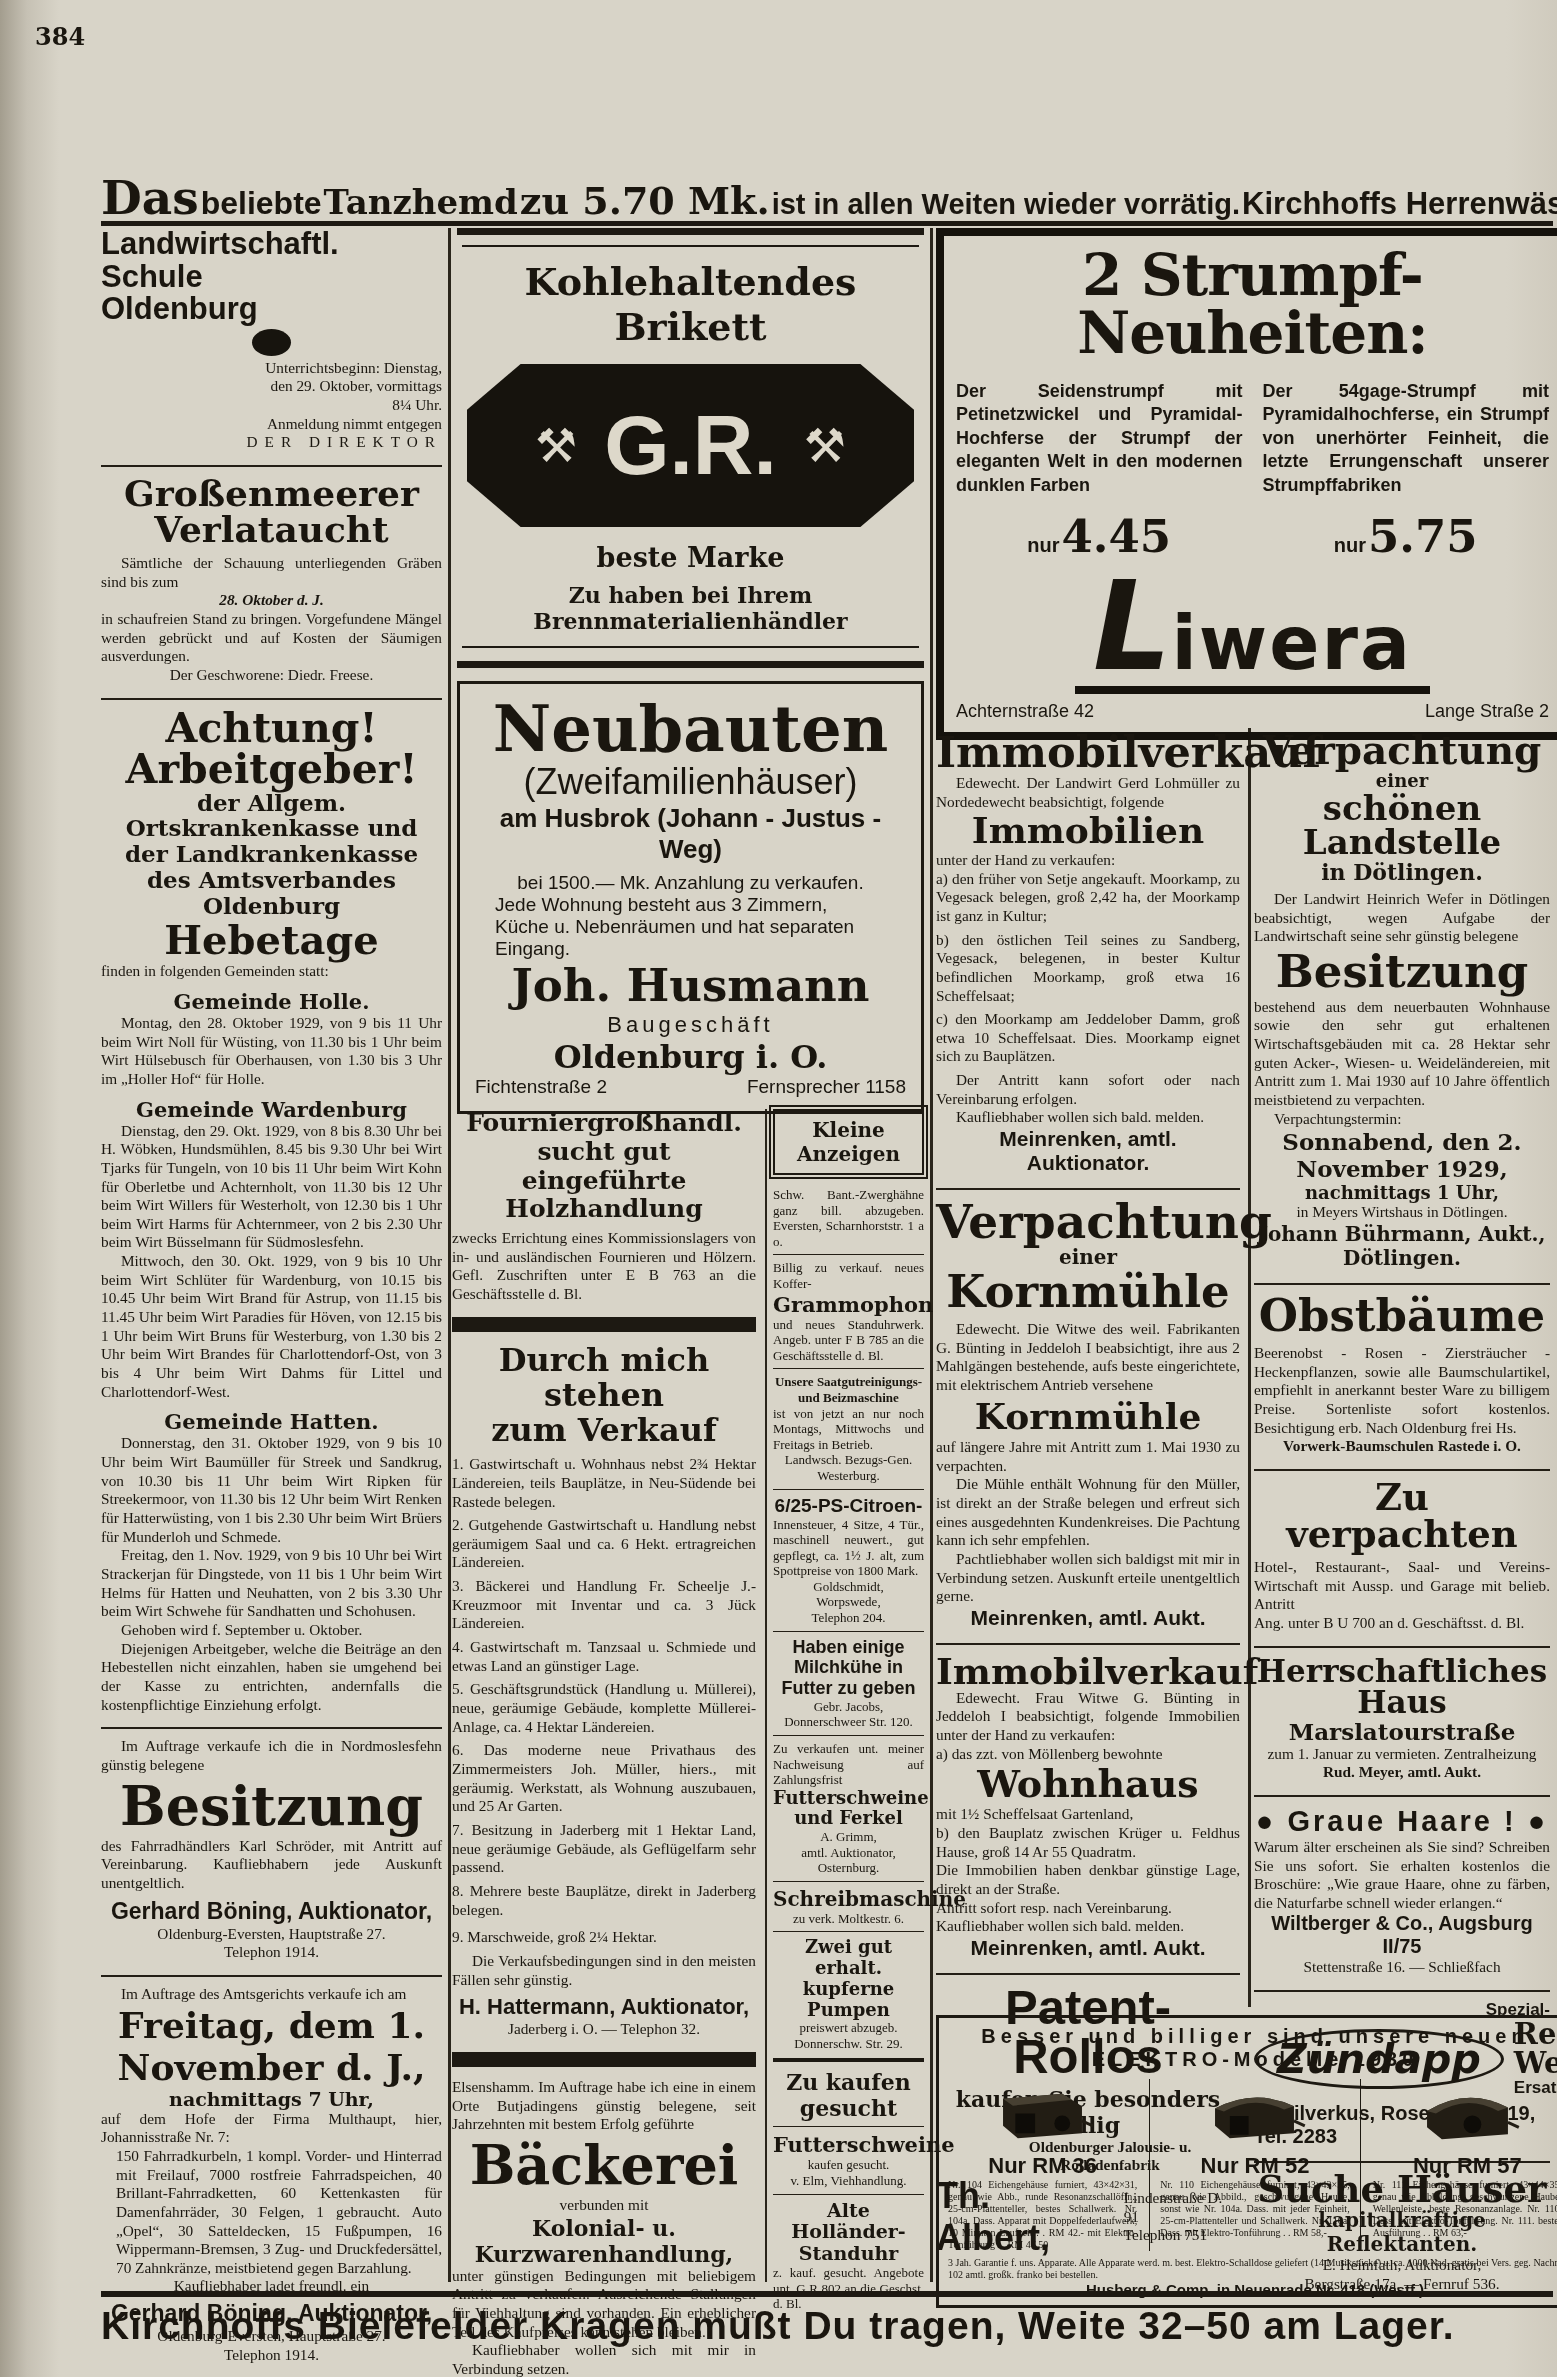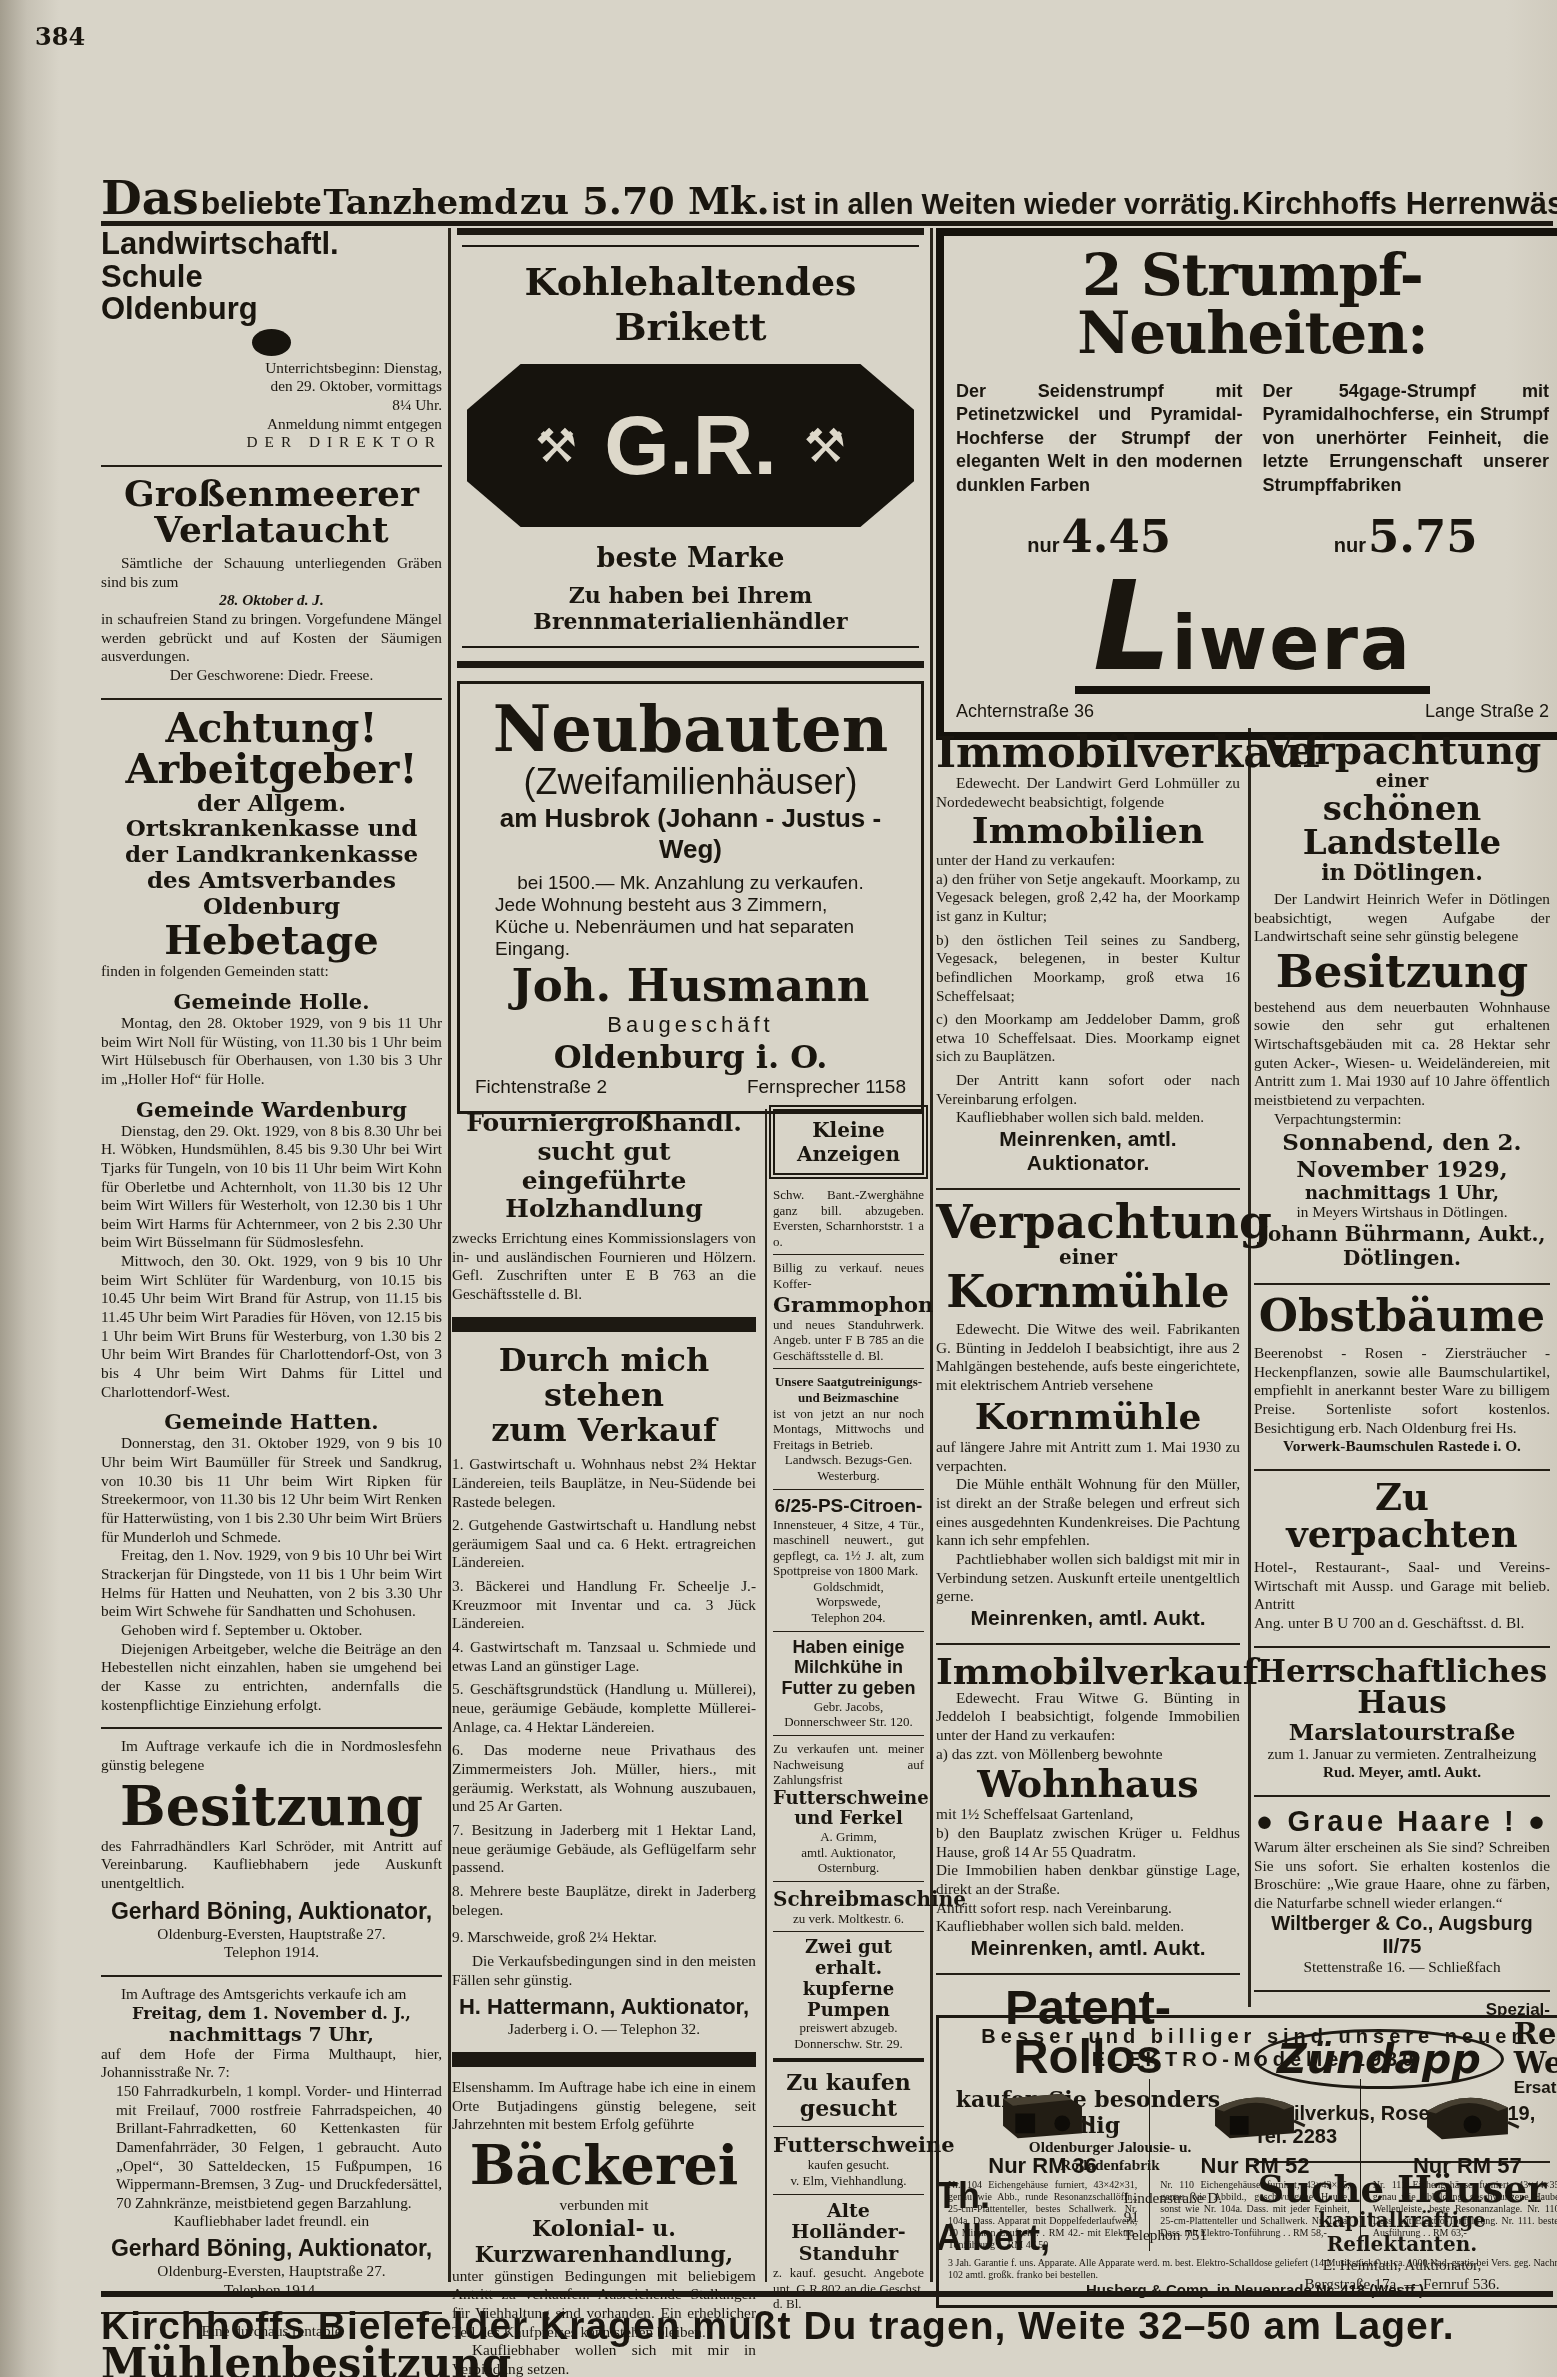--- a/index.html
+++ b/index.html
@@ -102,21 +102,21 @@
       <div class="frak c" style="font-size:54px;line-height:1.15;">Besitzung</div>
       <div class="body j">des Fahrradhändlers Karl Schröder, mit Antritt auf Vereinbarung. Kaufliebhabern jede Auskunft unentgeltlich.</div>
       <div class="sans c" style="font-size:23px;font-weight:bold;margin-top:5px;">Gerhard Böning, Auktionator,</div>
       <div class="body c">Oldenburg-Eversten, Hauptstraße 27.</div>
       <div class="body c">Telephon 1914.</div>
     </div>
     <div class="rule"></div>
 
     <div class="blk">
       <div class="body j ind">Im Auftrage des Amtsgerichts verkaufe ich am</div>
-      <div class="frak c" style="font-size:16px;">Freitag, dem 1. November d. J.,</div>
+      <div class="frak c" style="font-size:36px;">Freitag, dem 1. November d. J.,</div>
       <div class="frak c" style="font-size:19px;">nachmittags 7 Uhr,</div>
       <div class="body j">auf dem Hofe der Firma Multhaupt, hier, Johannisstraße Nr. 7:</div>
       <div class="body j" style="padding-left:15px;">150 Fahrradkurbeln, 1 kompl. Vorder- und Hinterrad mit Freilauf, 7000 rostfreie Fahrradspeichen, 40 Brillant-Fahrradketten, 60 Kettenkasten für Damenfahrräder, 30 Felgen, 1 gebraucht. Auto „Opel“, 30 Satteldecken, 15 Fußpumpen, 16 Wippermann-Bremsen, 3 Zug- und Druckfedersättel, 70 Zahnkränze, meistbietend gegen Barzahlung.</div>
       <div class="body c">Kaufliebhaber ladet freundl. ein</div>
       <div class="sans c" style="font-size:23px;font-weight:bold;margin-top:4px;">Gerhard Böning, Auktionator,</div>
       <div class="body c">Oldenburg-Eversten, Hauptstraße 27.</div>
       <div class="body c">Telephon 1914.</div>
     </div>
     <div class="rule"></div>
 
@@ -284,21 +284,21 @@
         <div class="c" style="margin-top:13px;">
           <span class="nur">nur</span>
           <span class="price">5.75</span>
         </div>
       </div>
     </div>
     <div class="c" style="margin-top:15px;border-bottom:8px solid #15120c;display:inline-block;width:60%;margin-left:20%;">
       <span class="liwera-L">L</span><span class="liwera-rest">iwera</span>
     </div>
     <div style="display:flex;justify-content:space-between;font-size:18px;margin-top:7px;" class="sans">
-      <span>Achternstraße 36</span>
+      <span>Achternstraße 42</span>
       <span>Lange Straße 2</span>
     </div>
   </div>
 
   <div class="abs" style="left:936px;top:731px;width:304px;">
     <div class="blk">
       <div class="frak c" style="font-size:43px;line-height:1;">Immobilverkauf</div>
       <div class="body j ind">Edewecht. Der Landwirt Gerd Lohmüller zu Nordedewecht beabsichtigt, folgende</div>
       <div class="frak c" style="font-size:36px;line-height:1.1;">Immobilien</div>
       <div class="body">unter der Hand zu verkaufen:</div>

